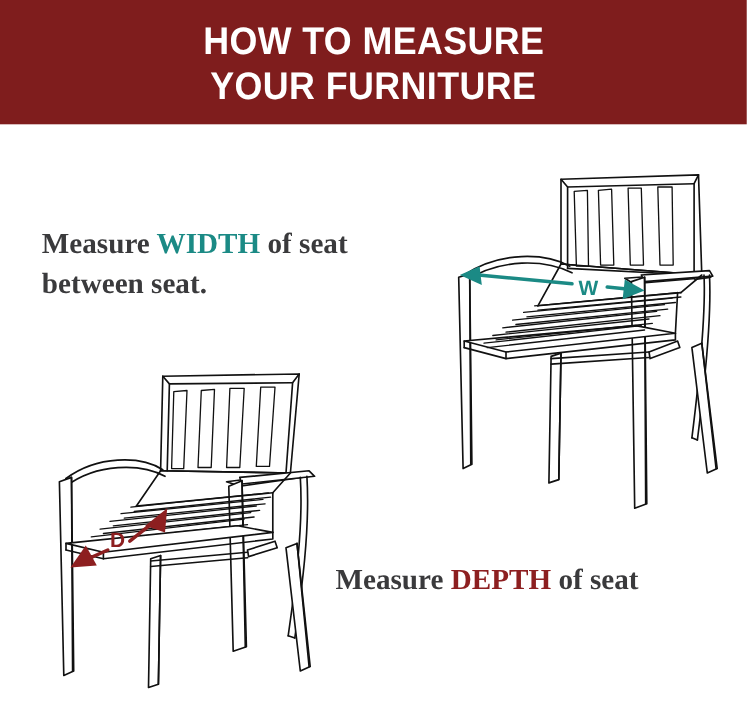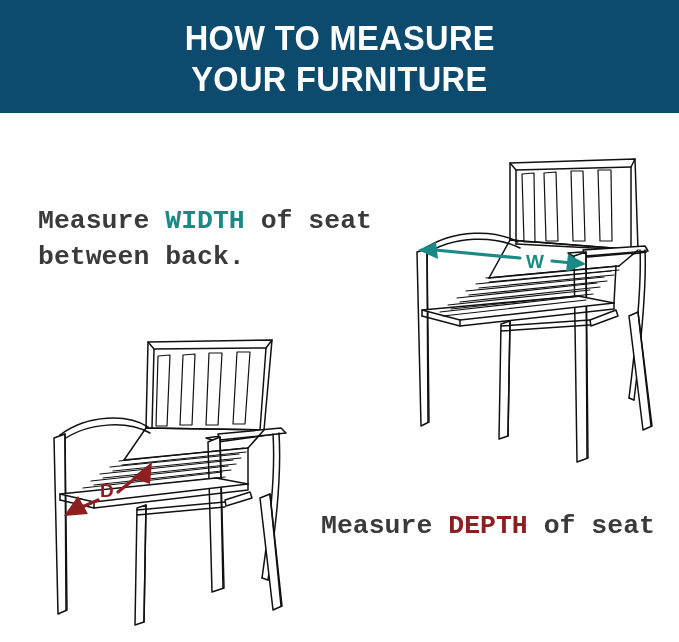--- a/index.html
+++ b/index.html
@@ -18,21 +18,21 @@
     overflow: hidden;
   }
 
   
   #header-banner {
     position: absolute;
     left: 0;
     top: 0;
     width: 679px;
     height: 113px;
-    background: #0c4a6e;
+    background: #7f1d1d;
     display: flex;
     flex-direction: column;
     align-items: center;
     justify-content: center;
     box-sizing: border-box;
     padding-top: 2px;
   }
   .header-line {
     color: #ffffff;
     font-family: "Liberation Sans Narrow", "Liberation Sans", "DejaVu Sans", sans-serif;
@@ -41,35 +41,34 @@
     line-height: 41px;
     letter-spacing: 0.4px;
     text-align: center;
     white-space: nowrap;
     transform: scaleX(0.93);
   }
 
   
   .caption {
     position: absolute;
-    font-family: Liberation Mono, monospace;
+    font-family: Liberation Serif, serif;
     font-weight: 700;
     font-size: 26.5px;
     line-height: 36px;
     color: #3a3a3c;
     white-space: nowrap;
   }
   #caption-width {
     left: 38px;
     top: 203px;
   }
   #caption-depth {
     left: 305px;
     top: 508px;
-    margin-left: 16px;
   }
   .kw-width { color: #1b8a85; }
   .kw-depth { color: #8d1f20; }
 
   
   .chair-svg {
     position: absolute;
     display: block;
   }
   #chair-width-wrap {
@@ -128,21 +127,21 @@
 
 <div id="page">
 
   <div id="header-banner">
     <div class="header-line">HOW TO MEASURE</div>
     <div class="header-line">YOUR FURNITURE</div>
   </div>
 
   <div class="caption" id="caption-width">
     <div><span>Measure </span><span class="kw-width">WIDTH</span><span> of seat</span></div>
-    <div>between back.</div>
+    <div>between seat.</div>
   </div>
 
   <div class="caption" id="caption-depth">
     <div><span>Measure </span><span class="kw-depth">DEPTH</span><span> of seat</span></div>
   </div>
 
   <svg class="chair-svg" id="chair-width-wrap" viewBox="0 0 279 330">
     <g>
 
       <path class="line fillwhite" d="M112,96 L112,22 L238,17 L238,113 L112,113 Z" transform="translate(0,0)" style="display:none"></path>

